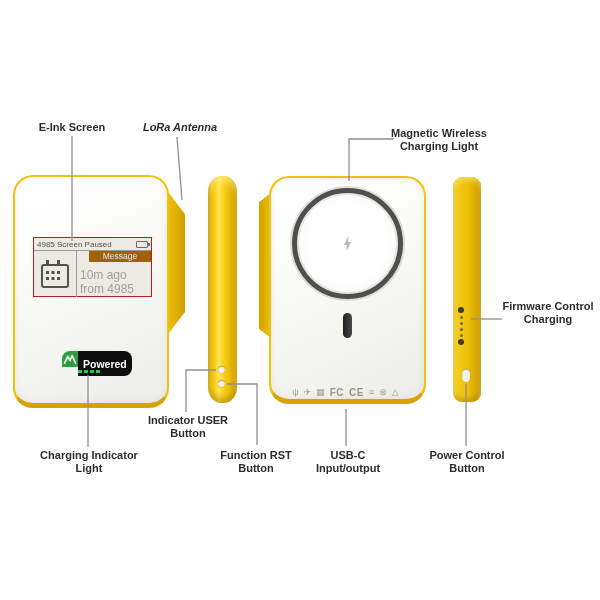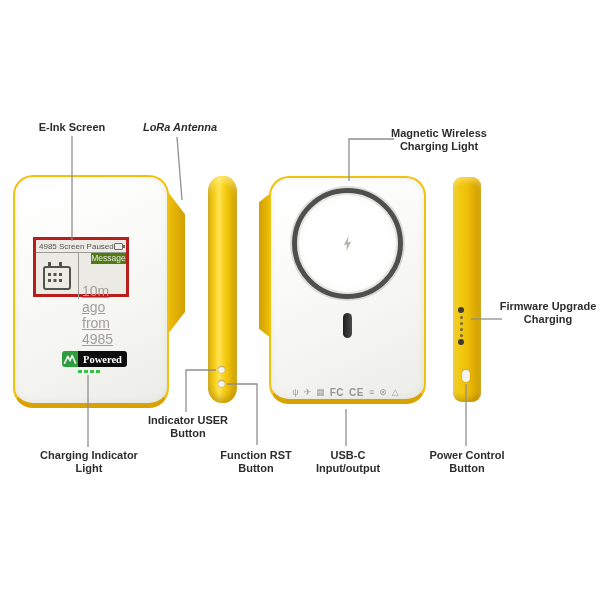--- a/index.html
+++ b/index.html
@@ -31,39 +31,39 @@
   .slab{position:absolute;z-index:1;}
   .slab-mid{left:208px;top:176px;width:29px;height:227px;border-radius:13px/16px;
             background:linear-gradient(90deg,#c99c00 0,#eec10a 3px,#f6cd15 6px,#ffe456 11px,
                        #f8d01a 16px,#eaba05 22px,#d3a400 27px,#c69900 29px);
             box-shadow:inset 0 6px 6px rgba(255,240,150,.55),inset 0 -5px 6px rgba(150,110,0,.45);}
   .slab-right{left:453px;top:177px;width:28px;height:225px;border-radius:9px;
             background:linear-gradient(90deg,#f9d63a 0,#f4ca12 6px,#eec00a 14px,#ddab02 22px,#cf9e00 28px);
             box-shadow:inset 0 4px 5px rgba(255,240,150,.5),inset 0 -4px 5px rgba(150,110,0,.4);}
 
   
-  .eink{position:absolute;left:33px;top:237px;width:96px;height:60px;z-index:2;
-        background:#eceae5;border:3px solid #b91c1c;box-sizing:border-box;}
+  .eink{position:absolute;left:33px;top:237px;width:119px;height:60px;z-index:2;
+        background:#eceae5;border:1px solid #b91c1c;box-sizing:border-box;}
   .eink-status{height:12px;display:flex;justify-content:space-between;align-items:center;
         padding:0 3px;font-size:8px;color:#55544f;border-bottom:1px solid #9b9a94;white-space:nowrap;}
   .battery{display:inline-block;width:10px;height:5px;border:1px solid #6a6a64;border-radius:1px;position:relative;}
   .battery:after{content:"";position:absolute;right:-3px;top:1px;width:2px;height:3px;background:#6a6a64;}
   .eink-body{display:flex;height:46px;}
   .eink-left{width:42px;border-right:1px solid #9b9a94;display:flex;align-items:center;justify-content:center;}
   .cal{width:24px;height:20px;border:2px solid #53524d;border-radius:3px;position:relative;margin-top:3px;}
   .cal:before{content:"";position:absolute;top:-6px;left:3px;width:3px;height:4px;background:#53524d;
               box-shadow:11px 0 0 #53524d;}
   .cal:after{content:"";position:absolute;left:3px;top:5px;width:3px;height:3px;background:#53524d;
               box-shadow:5.5px 0 0 #53524d,11px 0 0 #53524d,0 6px 0 #53524d,5.5px 6px 0 #53524d,11px 6px 0 #53524d;}
   .eink-right{flex:1;display:flex;flex-direction:column;}
-  .msg-head{height:11px;line-height:11px;background:#4d7c0f;color:#e8e7e2;font-size:8.5px;text-align:center;margin-left:12px;}
-  .msg-body{font-size:14px;color:#a19f98;padding:19px 3px;text-decoration:underline;}
-
-  
-  .badge{position:absolute;left:62px;top:351px;height:16px;display:flex;z-index:2;border-radius:3px;overflow:hidden;font-family:Liberation Serif, serif;}
+  .msg-head{height:11px;line-height:11px;background:#a16207;color:#e8e7e2;font-size:8.5px;text-align:center;margin-left:12px;}
+  .msg-body{font-size:12px;color:#a19f98;padding:6px 3px;}
+
+  
+  .badge{position:absolute;left:62px;top:351px;height:25px;display:flex;z-index:2;border-radius:8px;overflow:hidden;}
   .badge-logo{width:16px;height:16px;background:#2e9e3e;display:flex;align-items:center;justify-content:center;}
   .badge-text{background:#0d0d0d;color:#ffffff;font-size:10.5px;font-weight:700;
               padding:0 5px;display:flex;align-items:center;}
   .led{position:absolute;left:78px;top:370px;width:24px;height:3px;z-index:2;
        background:repeating-linear-gradient(90deg,#35c24a 0 4px,transparent 4px 6px);}
 
   
   .ring{position:absolute;left:292px;top:188px;width:101px;height:101px;border-radius:50%;
         border:5px solid #4f4f4d;z-index:2;display:flex;align-items:center;justify-content:center;
         background:radial-gradient(circle,#ffffff 55%,#f4f4f0 100%);
@@ -154,21 +154,21 @@
     <div>E-Ink Screen</div>
   </div>
   <div class="lbl" style="left:180px;top:121px;font-style:italic;">
     <div>LoRa Antenna</div>
   </div>
   <div class="lbl" style="left:439px;top:127px;">
     <div>Magnetic Wireless</div>
     <div>Charging Light</div>
   </div>
   <div class="lbl" style="left:548px;top:300px;">
-    <div>Firmware Upgrade</div>
+    <div>Firmware Control</div>
     <div>Charging</div>
   </div>
   <div class="lbl" style="left:89px;top:449px;">
     <div>Charging Indicator</div>
     <div>Light</div>
   </div>
   <div class="lbl" style="left:188px;top:414px;">
     <div>Indicator USER</div>
     <div>Button</div>
   </div>

